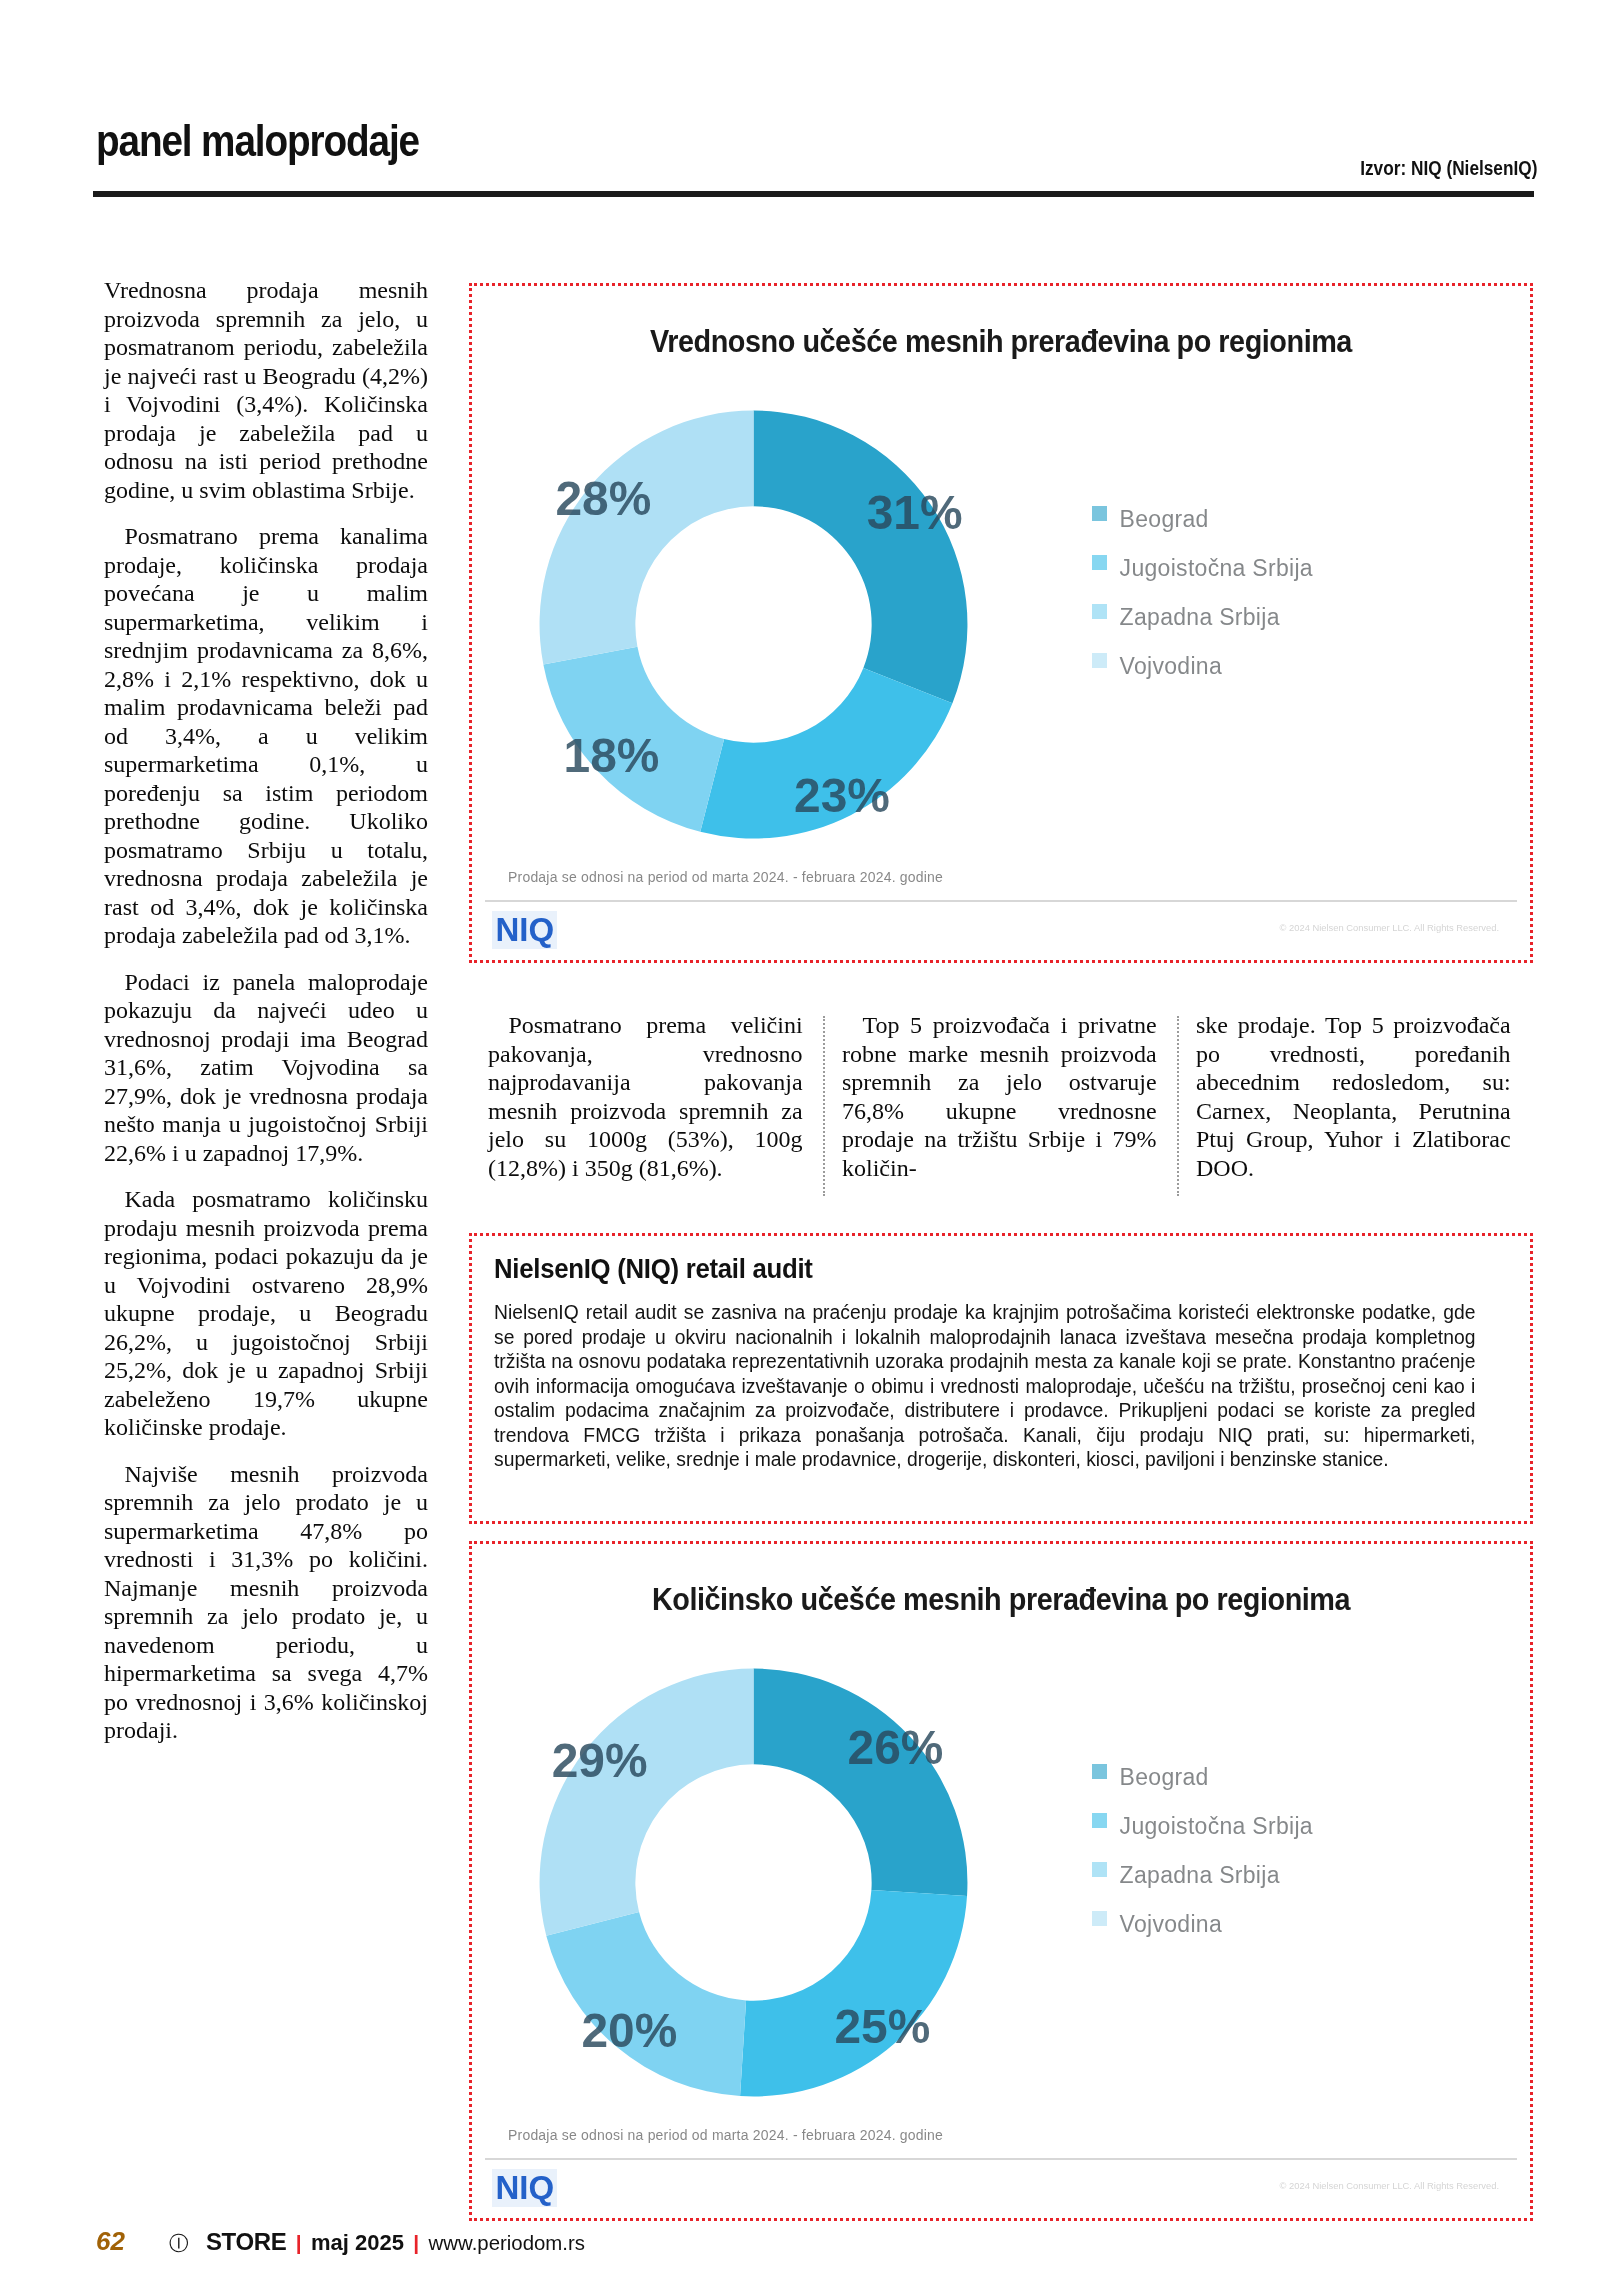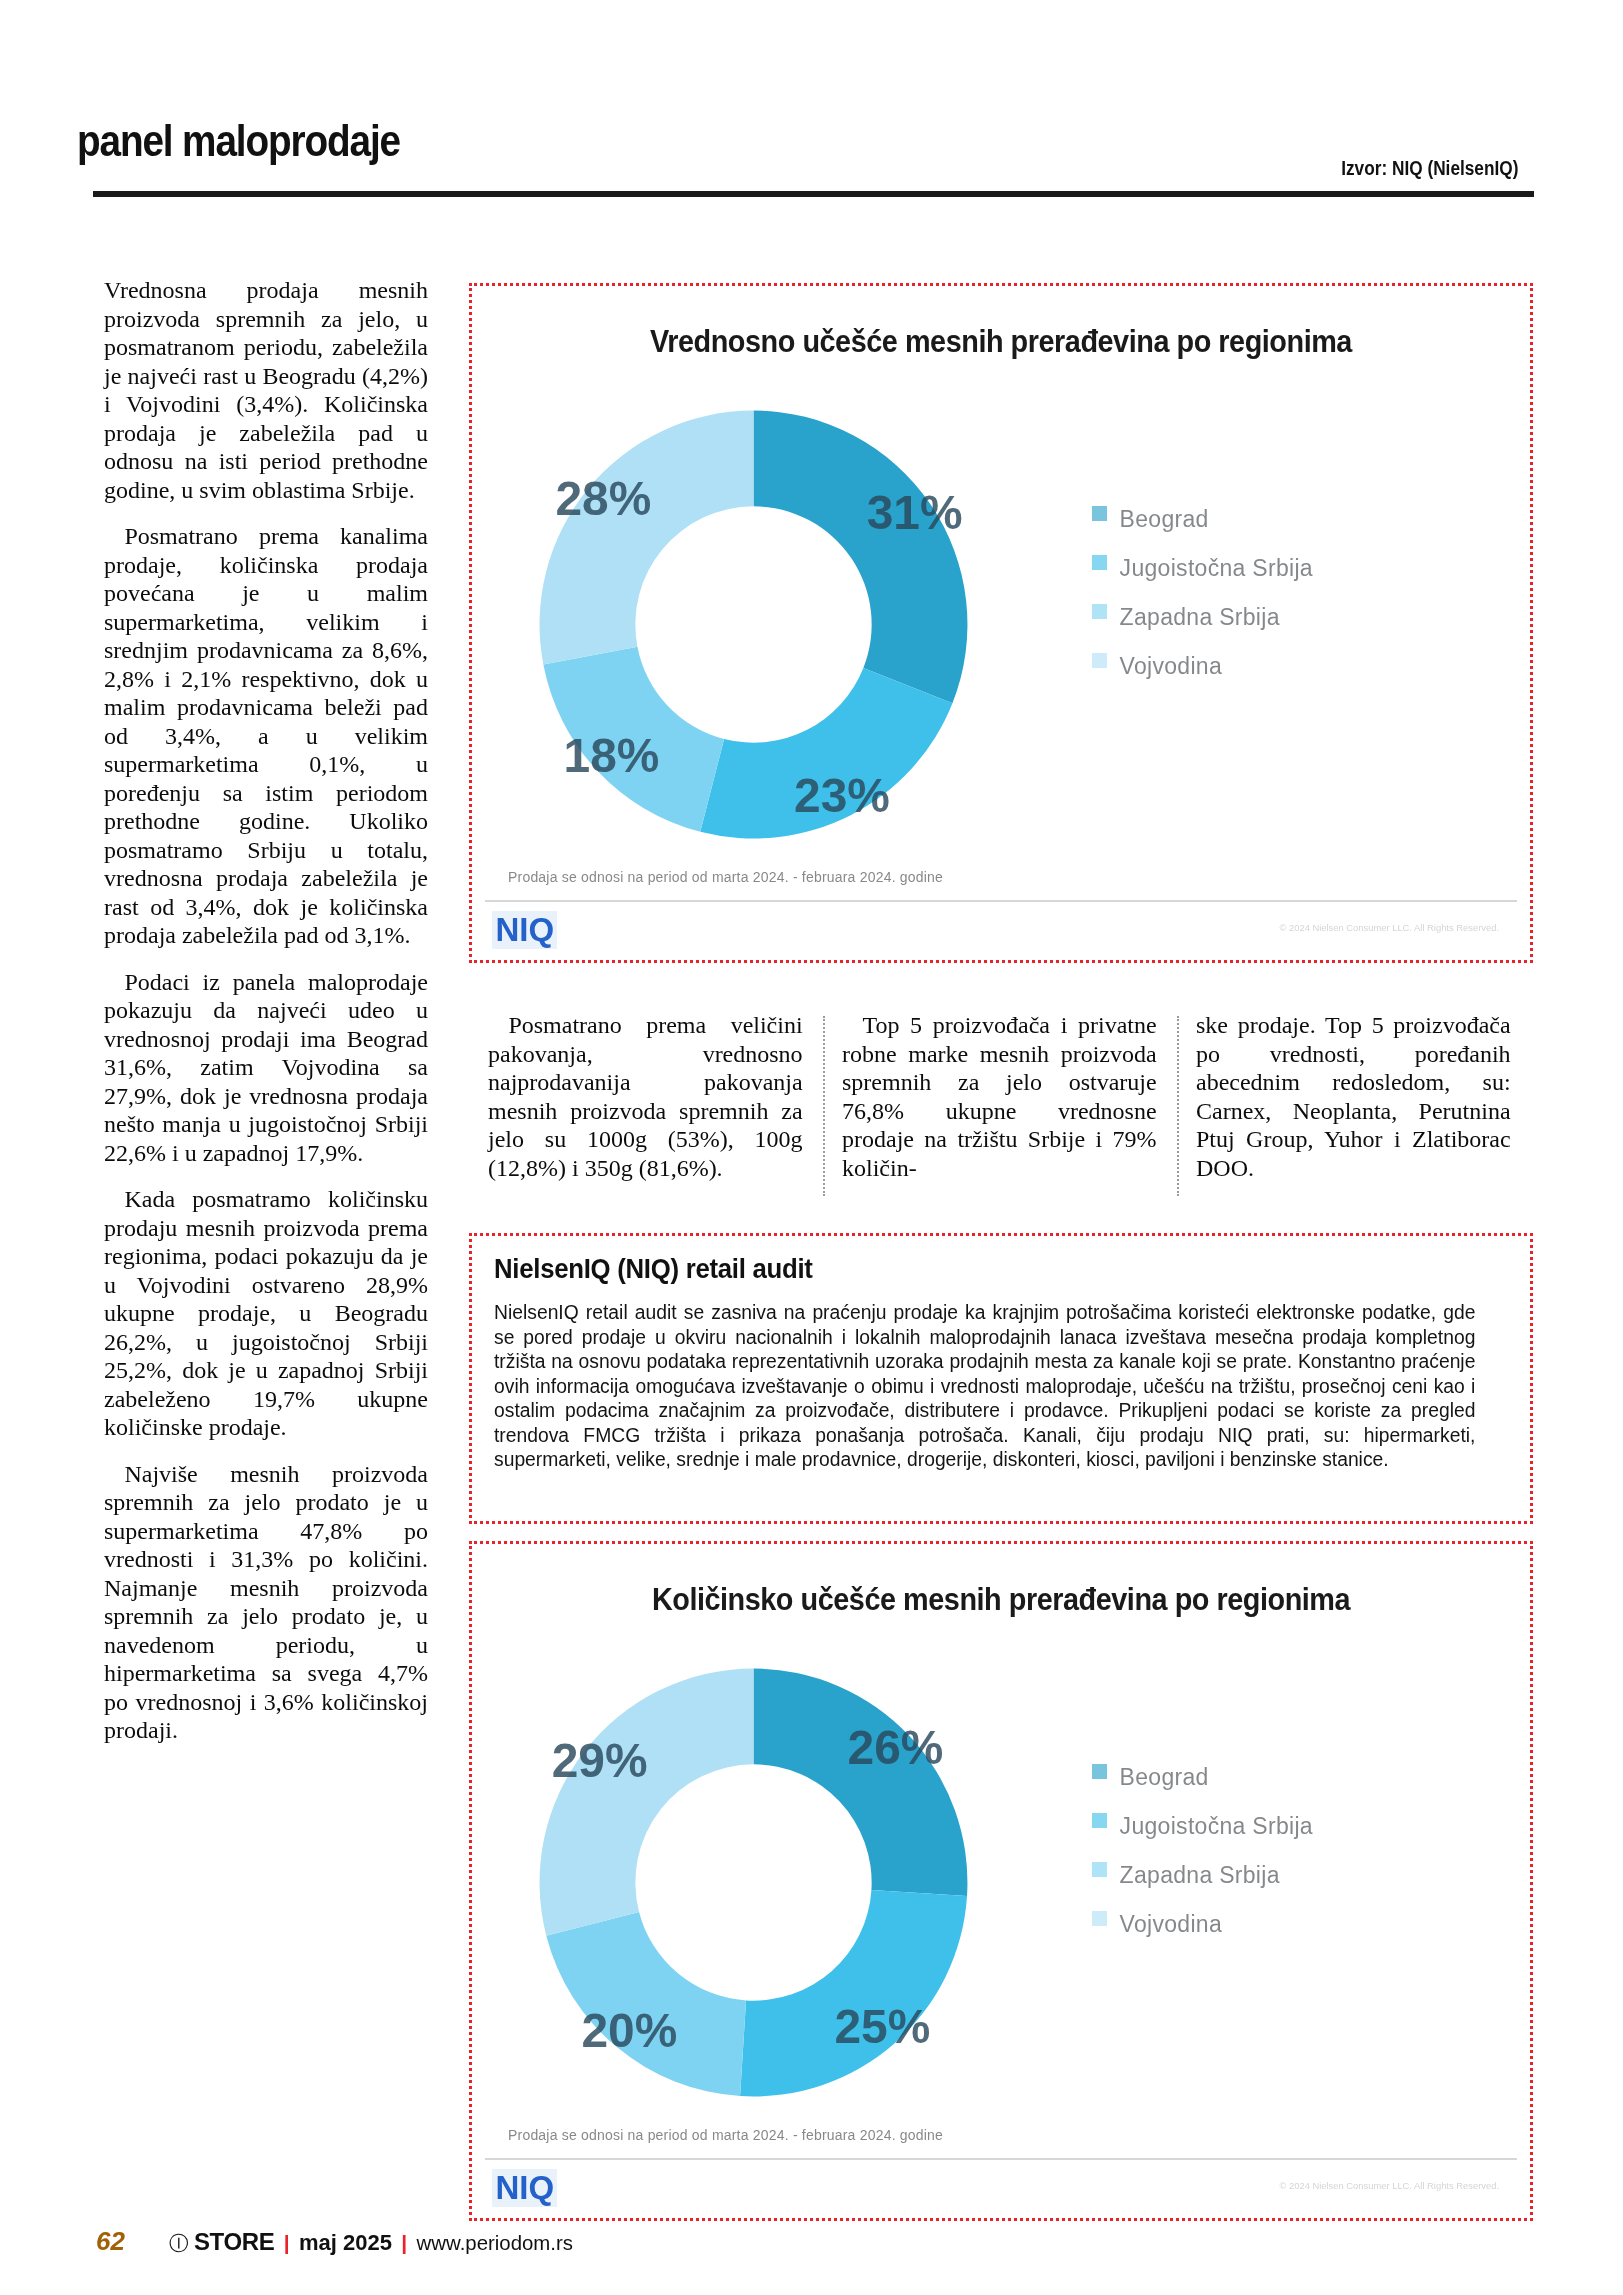--- a/index.html
+++ b/index.html
@@ -13,21 +13,21 @@
     position: relative;
     width: 1623px;
     height: 2295px;
     background: #ffffff;
     overflow: hidden;
   }
 
   
   .masthead {
     position: absolute;
-    left: 77px;
+    left: 96px;
     top: 110px;
     width: 1441px;
     height: 86px;
   }
   .masthead-title {
     position: absolute;
     left: 0;
     top: 4.7px;
     font-family: "Liberation Sans", sans-serif;
     font-weight: bold;
@@ -261,20 +261,21 @@
     font-size: 26px;
     color: #a16207;
     margin-right: 44px;
     font-style: italic;
   }
   .footer-brand {
     font-weight: bold;
     font-size: 24px;
     color: #111111;
     letter-spacing: -0.4px;
+    margin-left: 12px;
   }
   .footer-sep {
     color: #e8232a;
     font-weight: bold;
     font-size: 21px;
     margin: 0 9.4px;
   }
   .footer-date {
     font-weight: bold;
     font-size: 22px;

